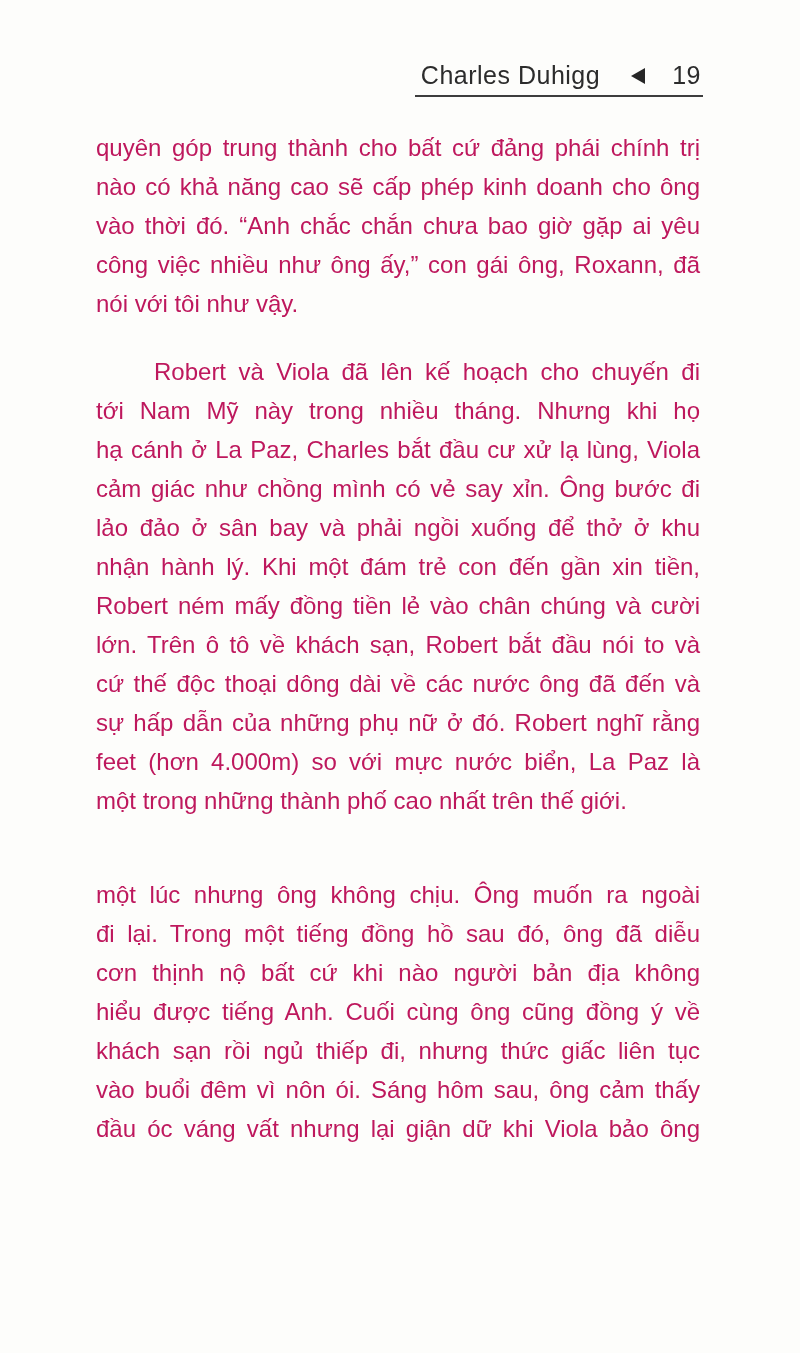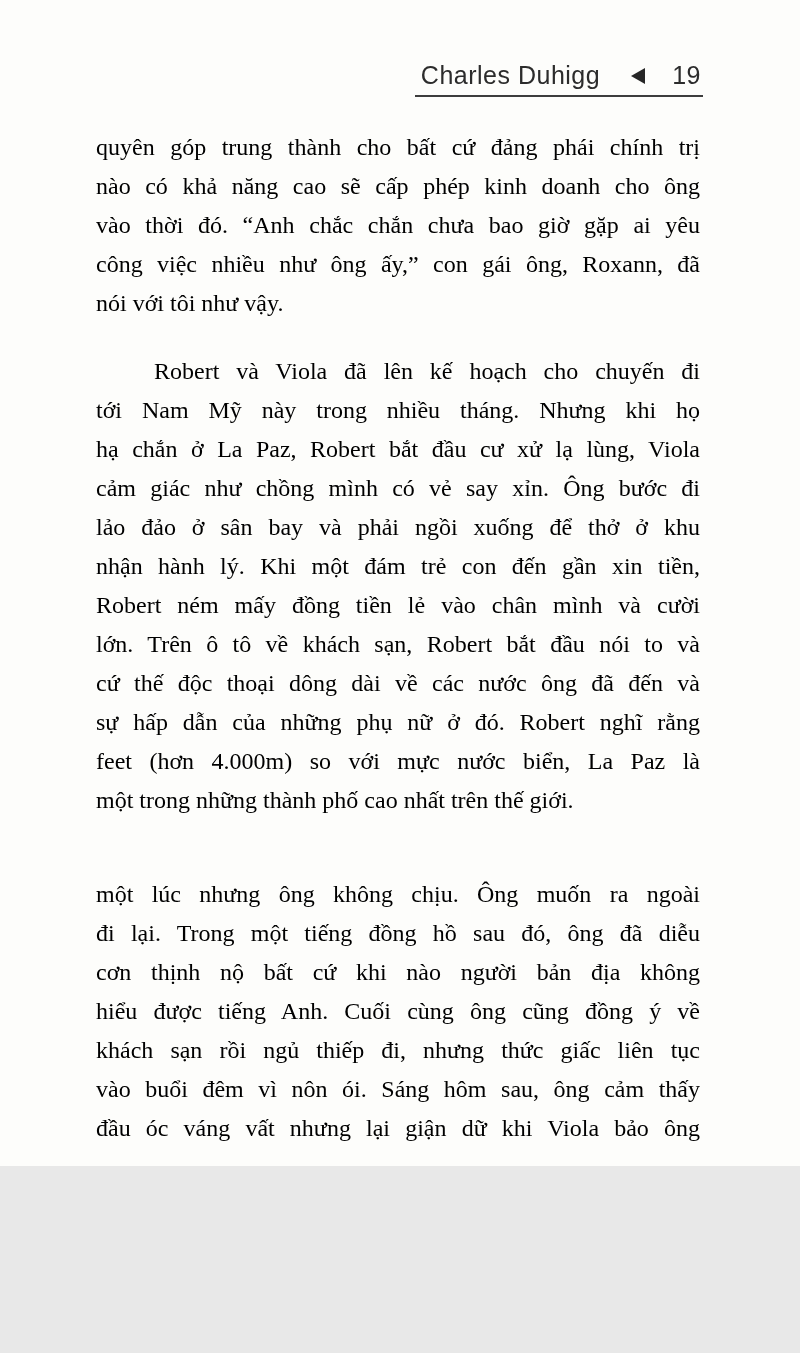--- a/index.html
+++ b/index.html
@@ -3,21 +3,21 @@
 <meta charset="utf-8">
 <style>
   html, body {
     margin: 0;
     padding: 0;
     background: #e8e8e8;
   }
   .page {
     position: relative;
     width: 800px;
-    height: 1166px;
+    height: 1353px;
     margin: 0 auto;
     background: #fdfdfb;
     overflow: hidden;
     color: #1b1b1b;
   }
 
   
   .running-head {
     position: absolute;
     top: 61px;
@@ -52,24 +52,24 @@
     font-weight: 400;
     margin-right: 2px;
   }
 
   
   .body-text {
     position: absolute;
     top: 128px;
     left: 96px;
     width: 604px;
-    font-family: Liberation Serif, serif;
+    font-family: Liberation Sans, sans-serif;
     font-size: 24px;
     line-height: 39px;
-    color: #000000;
+    color: #be185d;
   }
   .para {
     margin: 0;
     padding: 0;
   }
   .para + .para {
     margin-top: 29px;
   }
   .para.scene-break {
     margin-top: 55px;
@@ -100,25 +100,25 @@
       <div class="para">
         <div class="line">quyên góp trung thành cho bất cứ đảng phái chính trị</div>
         <div class="line">nào có khả năng cao sẽ cấp phép kinh doanh cho ông</div>
         <div class="line">vào thời đó. “Anh chắc chắn chưa bao giờ gặp ai yêu</div>
         <div class="line">công việc nhiều như ông ấy,” con gái ông, Roxann, đã</div>
         <div class="line endline">nói với tôi như vậy.</div>
       </div>
       <div class="para">
         <div class="line indent">Robert và Viola đã lên kế hoạch cho chuyến đi</div>
         <div class="line">tới Nam Mỹ này trong nhiều tháng. Nhưng khi họ</div>
-        <div class="line">hạ chắn ở La Paz, Robert bắt đầu cư xử lạ lùng, Viola</div>
+        <div class="line">hạ cánh ở La Paz, Charles bắt đầu cư xử lạ lùng, Viola</div>
         <div class="line">cảm giác như chồng mình có vẻ say xỉn. Ông bước đi</div>
         <div class="line">lảo đảo ở sân bay và phải ngồi xuống để thở ở khu</div>
         <div class="line">nhận hành lý. Khi một đám trẻ con đến gần xin tiền,</div>
-        <div class="line">Robert ném mấy đồng tiền lẻ vào chân mình và cười</div>
+        <div class="line">Robert ném mấy đồng tiền lẻ vào chân chúng và cười</div>
         <div class="line">lớn. Trên ô tô về khách sạn, Robert bắt đầu nói to và</div>
         <div class="line">cứ thế độc thoại dông dài về các nước ông đã đến và</div>
         <div class="line">sự hấp dẫn của những phụ nữ ở đó. Robert nghĩ rằng</div>
         <div class="line">feet (hơn 4.000m) so với mực nước biển, La Paz là</div>
         <div class="line endline">một trong những thành phố cao nhất trên thế giới.</div>
       </div>
       <div class="para scene-break">
         <div class="line">một lúc nhưng ông không chịu. Ông muốn ra ngoài</div>
         <div class="line">đi lại. Trong một tiếng đồng hồ sau đó, ông đã diễu</div>
         <div class="line">cơn thịnh nộ bất cứ khi nào người bản địa không</div>

